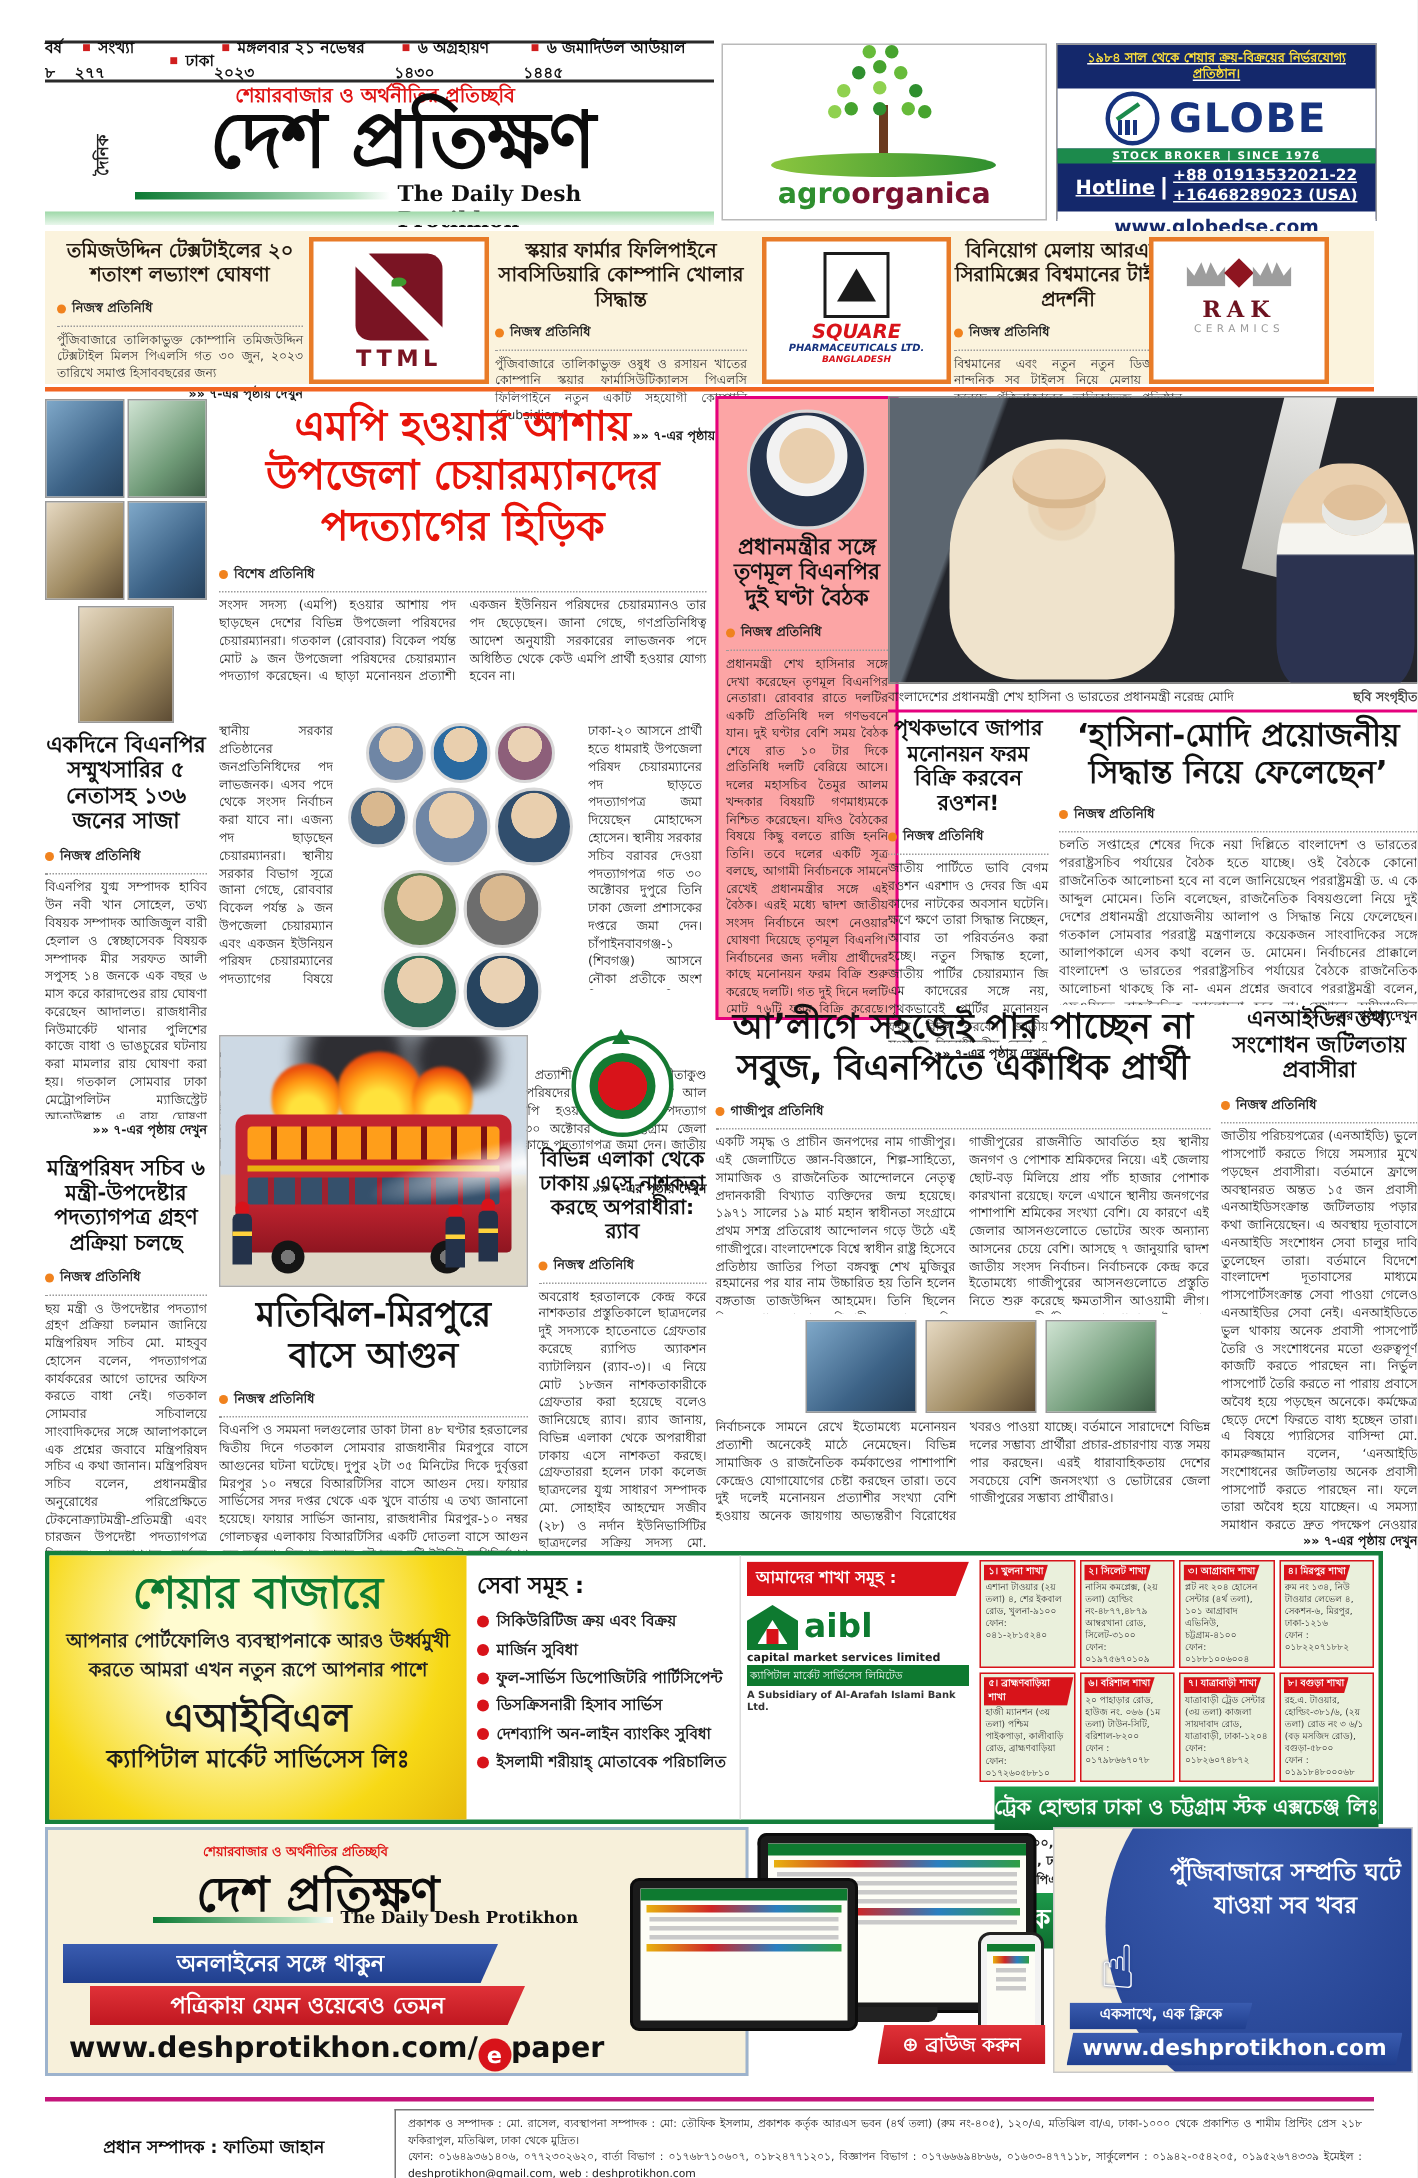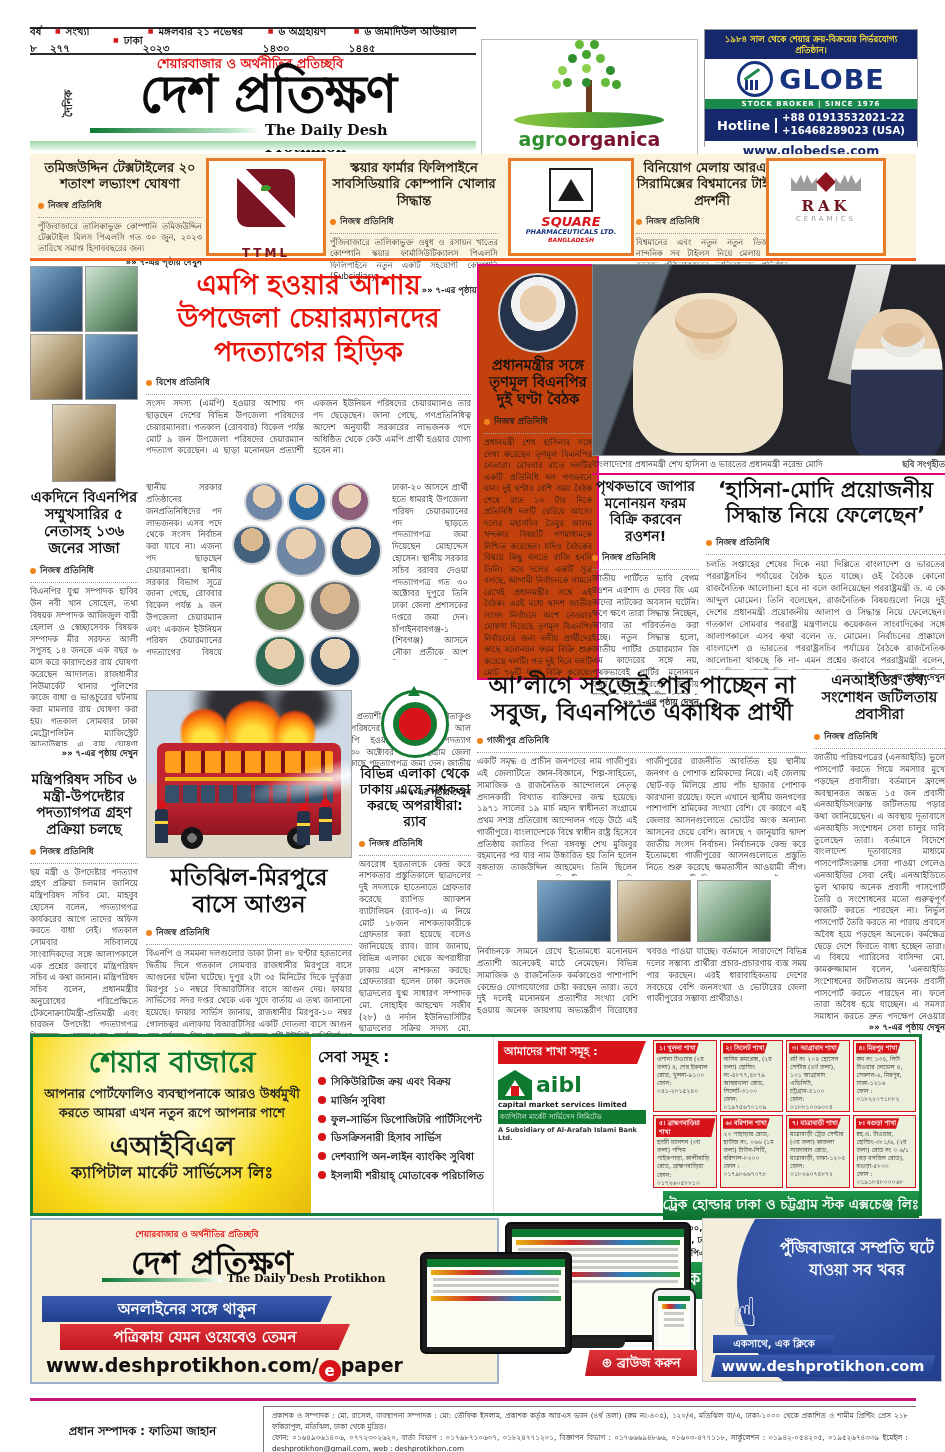--- a/index.html
+++ b/index.html
@@ -48,21 +48,21 @@
   .gweb{background:#fff;color:#14286b;font-weight:bold;font-size:12.5px;padding:2px 0;}
   
   .red-hl{color:#e8140a;font-weight:800;font-size:27px;text-align:center;line-height:1.24;}
   
   .ph{background:linear-gradient(135deg,#7fa8c9,#3c6286 60%,#26415c);border:1px solid #999;}
   .ph2{background:linear-gradient(135deg,#cfe3d2,#6f9a77 60%,#3c5c44);}
   .ph3{background:linear-gradient(135deg,#e6d9c2,#a08b62 60%,#5c4b33);}
   .circ{border-radius:50%;border:2px solid #d8d8d8;background:radial-gradient(circle at 50% 35%,#e9cfae 0 38%,#6f86a5 39% 100%);}
   .pgrid{display:flex;flex-wrap:wrap;justify-content:center;}
   
-  .pinkbox{border:2px solid #e5007d;background:#c2410c;}
+  .pinkbox{border:2px solid #e5007d;background:#fca5a5;}
   
   .aibl-wrap{border:3px solid #15803d;background:#fff;display:flex;}
   .aibl-yellow{background:radial-gradient(circle at 45% 30%,#fffbd0 0 25%,#f7d916 70%,#e7bb0c);}
   .aibl-title{color:#0e7a30;font-weight:800;font-size:29px;text-align:center;line-height:1.05;}
   .aibl-pitch{color:#222;font-weight:bold;font-size:12.5px;text-align:center;line-height:1.45;}
   .aibl-brand{color:#1b1b1b;font-weight:800;font-size:26px;text-align:center;line-height:1.1;}
   .aibl-brand2{color:#1b1b1b;font-weight:bold;font-size:16px;text-align:center;}
   .svc-title{font-weight:800;font-size:15px;color:#111;margin-bottom:6px;}
   .svc-item{display:flex;gap:5px;align-items:flex-start;font-size:10.2px;font-weight:bold;color:#222;margin-bottom:6px;line-height:1.25;}
   .svc-item .rdot{width:8px;height:8px;border-radius:50%;background:#d8131a;flex:0 0 auto;margin-top:1px;}
@@ -142,30 +142,30 @@
 
   <div class="abs" style="left:60px;top:52px;width:410px;height:88px;">
     <div class="abs tagline" style="left:60px;top:2px;width:260px;">শেয়ারবাজার ও অর্থনীতির প্রতিচ্ছবি</div>
     <div class="abs mast-daily" style="left:-4px;top:42px;">দৈনিক</div>
     <div class="abs mast-title" style="left:28px;top:16px;width:360px;text-align:center;">দেশ প্রতিক্ষণ</div>
     <div class="abs greenbar" style="left:30px;top:76px;width:170px;height:5px;"></div>
     <div class="abs mast-eng" style="left:205px;top:69px;">The Daily Desh Protikhon</div>
   </div>
   <div class="abs mast-foot" style="left:30px;top:141px;width:446px;height:9px;"></div>
 
-  <div class="abs adbox" style="left:481px;top:39px;width:215px;height:116px;">
+  <div class="abs adbox" style="left:481px;top:29px;width:215px;height:116px;">
     <div class="abs trunk" style="left:104px;top:40px;"></div>
     <div class="abs treedot" style="left:100px;top:10px;"></div>
     <div class="abs ground" style="left:32px;top:72px;"></div>
     <div class="abs" style="left:0;top:88px;width:215px;text-align:center;font-size:19px;font-weight:bold;">
       <span style="color:#2f8f2f;">agro</span><span style="color:#7a1230;">organica</span>
     </div>
   </div>
 
-  <div class="abs globe" style="left:704px;top:29px;width:212px;height:116px;border:1px solid #9a9a9a;">
+  <div class="abs globe" style="left:704px;top:29px;width:212px;height:116px;border:1px solid #9a9a9a;text-decoration:underline;">
     <div class="gtop">১৯৮৪ সাল থেকে শেয়ার ক্রয়-বিক্রয়ের নির্ভরযোগ্য প্রতিষ্ঠান।</div>
     <div class="gmain">
       <span class="gcircle">
           <span class="bars"></span>
           <span class="arrow"></span>
         </span>
       <span class="gword">GLOBE</span>
     </div>
     <div class="gstrip">STOCK BROKER  |  SINCE 1976</div>
     <div class="ghot">
@@ -185,21 +185,21 @@
     <div class="byline" style="margin-top:3px;">
         <span class="bdot"></span>
         <span>নিজস্ব প্রতিনিধি</span>
       </div>
     <div class="brief-body">পুঁজিবাজারে তালিকাভুক্ত কোম্পানি তমিজউদ্দিন টেক্সটাইল মিলস পিএলসি গত ৩০ জুন, ২০২৩ তারিখে সমাপ্ত হিসাববছরের জন্য</div>
     <div class="more">»» ৭-এর পৃষ্ঠায় দেখুন</div>
   </div>
 
   <div class="abs orangebox" style="left:206px;top:158px;width:114px;height:92px;">
     <div class="ttml-mark" style="margin-top:8px;"></div>
-    <div class="center" style="font-size:12px;font-weight:bold;color:#7a1423;letter-spacing:3px;margin-top:19px;">TTML</div>
+    <div class="center" style="font-size:15px;font-weight:bold;color:#7a1423;letter-spacing:3px;margin-top:3px;">TTML</div>
   </div>
 
   <div class="abs" style="left:330px;top:160px;width:168px;">
     <div class="brief-title">স্কয়ার ফার্মার ফিলিপাইনে সাবসিডিয়ারি কোম্পানি খোলার সিদ্ধান্ত</div>
     <div class="byline" style="margin-top:3px;">
         <span class="bdot"></span>
         <span>নিজস্ব প্রতিনিধি</span>
       </div>
     <div class="brief-body">পুঁজিবাজারে তালিকাভুক্ত ওষুধ ও রসায়ন খাতের কোম্পানি স্কয়ার ফার্মাসিউটিক্যালস পিএলসি ফিলিপাইনে নতুন একটি সহযোগী কোম্পানি (Subsidiary</div>
     <div class="more">»» ৭-এর পৃষ্ঠায় দেখুন</div>

